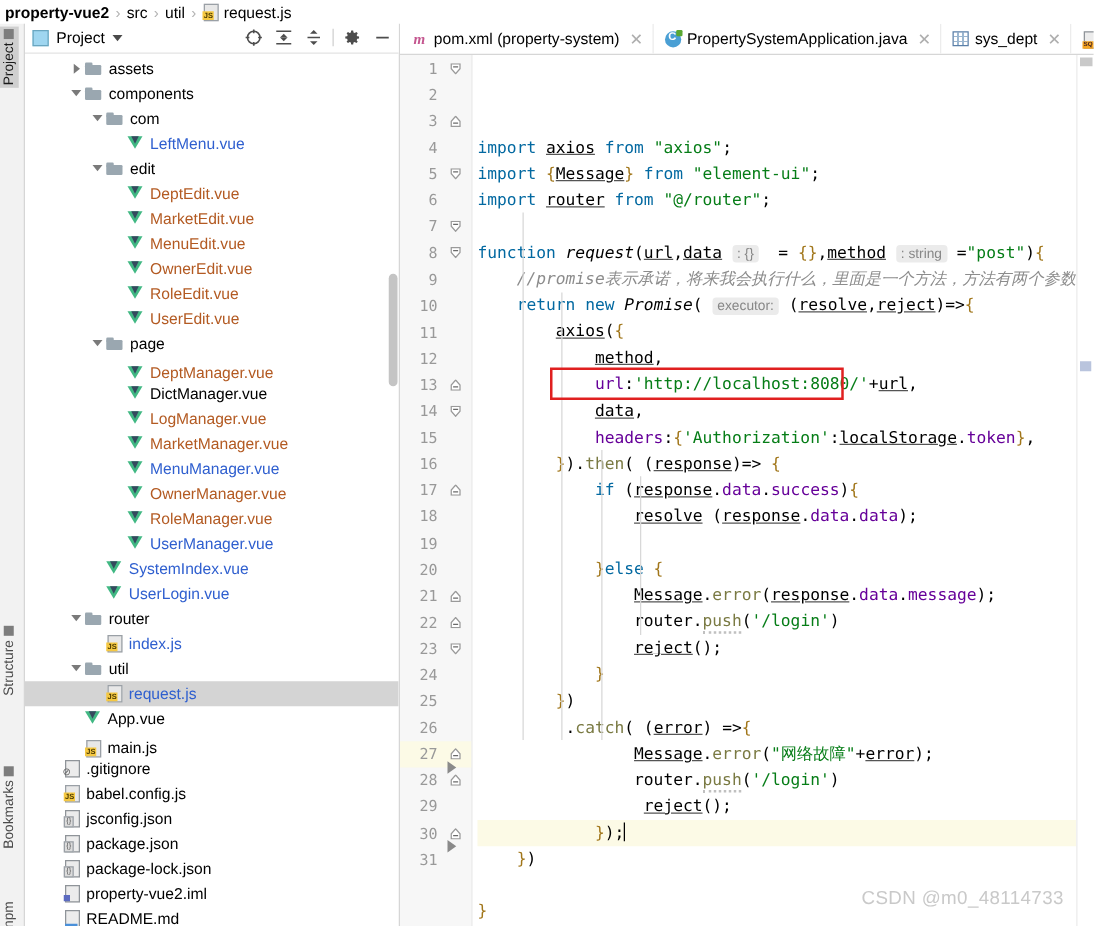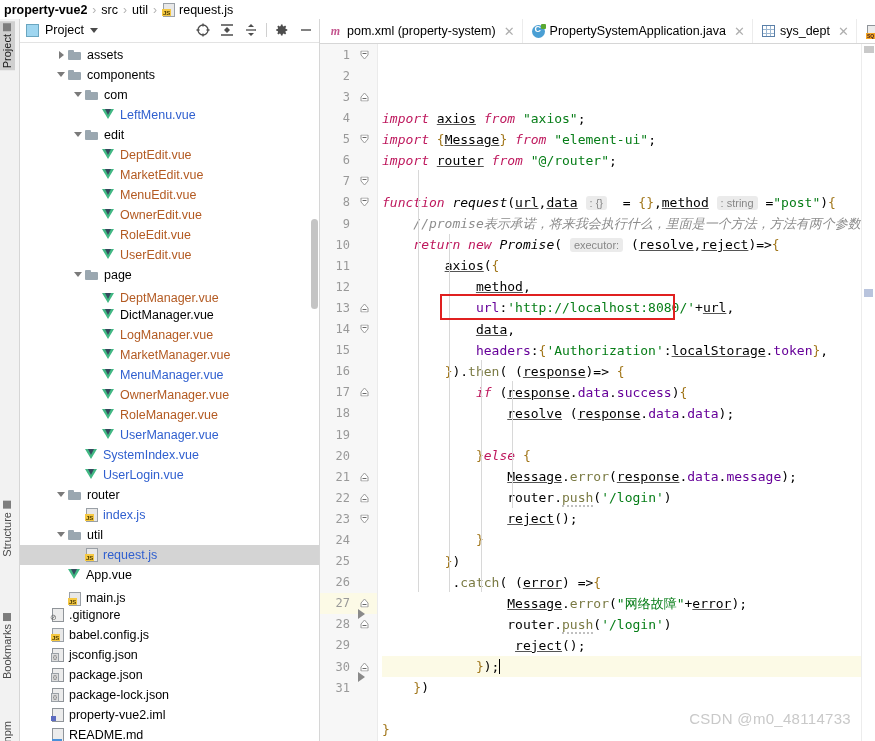--- a/index.html
+++ b/index.html
@@ -315,21 +315,21 @@
     overflow: hidden;
   }
   .cl { height: 21.1px; white-space: pre; }
   .cl.caret-line { background:#fcfae6; }
 
   
   .indent-guides { position:absolute; left:0; top:0; width:100%; height:100%; pointer-events:none; }
   .ig { position:absolute; width:1px; background:#d8d8d8; }
 
   
-  .k   { color:#be185d;font-style:italic; }           
+  .k   { color:#0369a1; }           
   .s   { color:#067d17; }           
   .n   { color:#000000; }           
   .fn  { color:#000000; font-style: italic; }
   .cm  { color:#8c8c8c; font-style: italic; }
   .pm  { color:#660099; }           
   .brc { color:#a1761a; }           
   .mth { color:#7a7a43; }           
   .u   { text-decoration: underline; text-decoration-color:#555; }
   .wav { border-bottom: 2px dotted #c0c0c0; }
   .hint {

